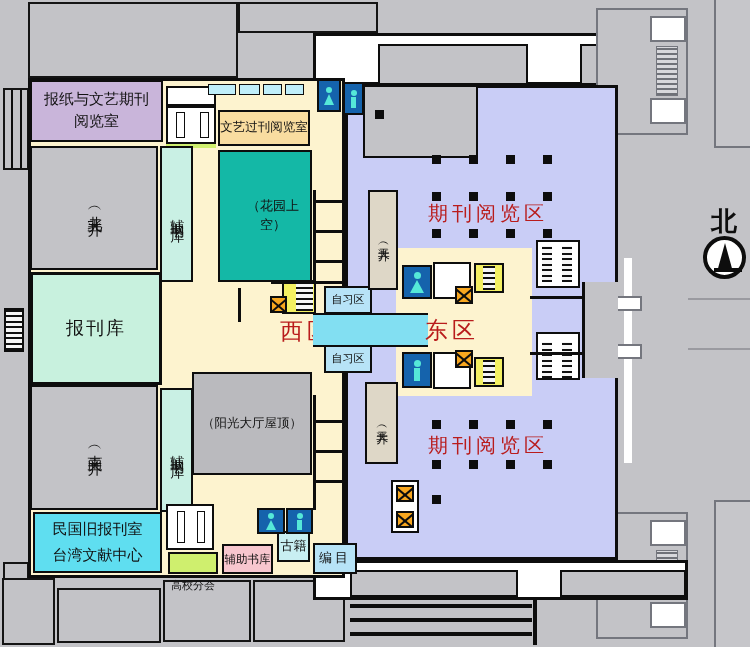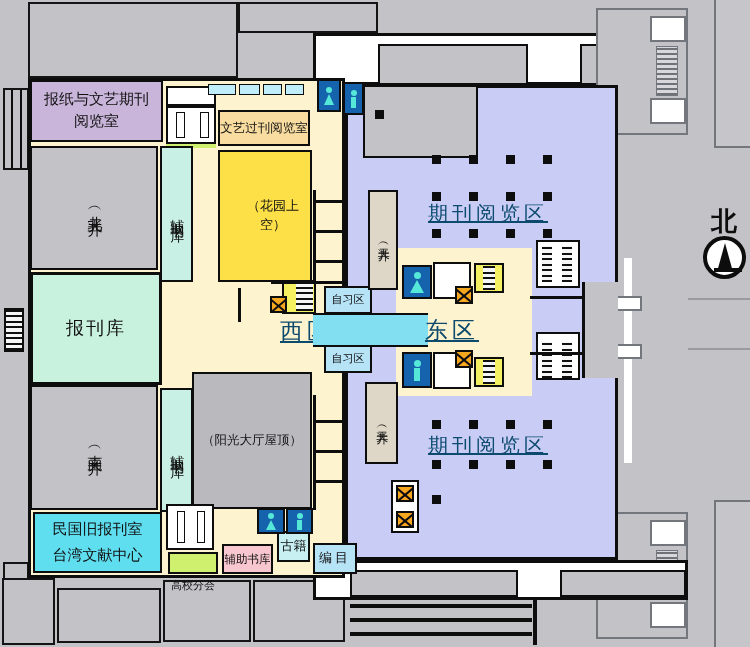--- a/index.html
+++ b/index.html
@@ -26,21 +26,21 @@
   .dress{width:0;height:0;border-left:7px solid transparent;border-right:7px solid transparent;
          border-bottom:13px solid #55e8d8;margin-top:1px;}
   .mbody{width:6px;height:13px;background:#55e8d8;margin-top:1px;}
   .stairunit{position:absolute;box-sizing:border-box;border:2px solid #0d0d0d;background:#fff;}
   .post{position:absolute;background:#fff;border:1px solid #0d0d0d;box-sizing:border-box;}
   .legend{position:absolute;left:694px;top:291px;width:56px;height:102px;background:#fff;
           border:2px solid #0d0d0d;box-sizing:border-box;padding:3px 4px;color:#2a2ac0;}
   .legend .title{font-size:14px;font-weight:bold;text-align:center;letter-spacing:2px;}
   .lrow{display:flex;align-items:center;gap:4px;margin-top:6px;font-size:12px;}
   .sw{width:13px;height:13px;border:1.5px solid #0d0d0d;box-sizing:border-box;flex:none;}
-  .biglabel{position:absolute;color:#0c4a6e;letter-spacing:4px;white-space:nowrap;text-decoration:underline;}
+  .biglabel{position:absolute;color:#b91c1c;letter-spacing:4px;white-space:nowrap;}
 </style>
 </head>
 <body>
 
 <div class="stage">
 
   <div class="exblock" style="left:28px;top:2px;width:210px;height:76px;"></div>
   <div class="exblock" style="left:238px;top:2px;width:140px;height:31px;"></div>
   <div class="abs" style="left:313px;top:33px;width:375px;height:52px;background:#fff;border:3px solid #0d0d0d;"></div>
   <div class="abs" style="left:378px;top:44px;width:150px;height:41px;background:#c3c3c7;border:2px solid #0d0d0d;"></div>
@@ -102,29 +102,29 @@
     <span>阅览室</span>
   </div>
 
   <div class="stairunit" style="left:166px;top:86px;width:50px;height:20px;"></div>
   <div class="stairunit stripes-v" style="left:166px;top:106px;width:50px;height:38px;">
     <div class="post" style="left:8px;top:4px;width:9px;height:26px;"></div>
     <div class="post" style="left:32px;top:4px;width:9px;height:26px;"></div>
   </div>
   <div class="abs" style="left:166px;top:144px;width:50px;height:4px;background:#cfef6e;"></div>
 
-  <div class="room" style="left:218px;top:110px;width:92px;height:36px;background:#f9dda0;font-size:12.5px;">
+  <div class="room" style="left:218px;top:110px;width:92px;height:36px;background:#f9dda0;font-size:12.5px;font-family:Liberation Mono, monospace;">
     <span>文艺过刊阅览室</span>
   </div>
 
   <div class="room" style="left:160px;top:146px;width:33px;height:136px;background:#c9f0e4;">
     <span class="vtext" style="font-size:14px;">辅助书库</span>
   </div>
 
-  <div class="room" style="left:218px;top:150px;width:94px;height:132px;background:#fde047;font-size:13px;padding-left:16px;">
+  <div class="room" style="left:218px;top:150px;width:94px;height:132px;background:#14b8a6;font-size:13px;padding-left:16px;">
     <span>（花园上空）</span>
   </div>
 
   <div class="room" style="left:30px;top:272px;width:132px;height:113px;background:#c8f1de;font-size:18px;letter-spacing:2px;border-width:3px;">
     <span>报刊库</span>
   </div>
 
   <div class="wallline" style="left:238px;top:288px;width:3px;height:34px;"></div>
 
   <div class="abs" style="left:282px;top:280px;width:34px;height:34px;background:#f4f062;border:2px solid #0d0d0d;">
@@ -211,21 +211,21 @@
   <div class="wallline" style="left:530px;top:296px;width:52px;height:3px;"></div>
   <div class="wallline" style="left:530px;top:352px;width:52px;height:3px;"></div>
 
   <div class="room" style="left:368px;top:190px;width:30px;height:100px;background:#ded7c7;">
     <span class="vtext" style="font-size:12px;letter-spacing:1px;">（天井）</span>
   </div>
   <div class="room" style="left:365px;top:382px;width:33px;height:82px;background:#ded7c7;">
     <span class="vtext" style="font-size:12px;letter-spacing:1px;">（天井）</span>
   </div>
 
-  <div class="room" style="left:192px;top:372px;width:120px;height:137px;background:#bababe;font-size:12.5px;text-align:right;">
+  <div class="room" style="left:192px;top:372px;width:120px;height:103px;background:#bababe;font-size:12.5px;text-align:right;">
     <span>（阳光大厅屋顶）</span>
   </div>
   <div class="room" style="left:160px;top:388px;width:33px;height:124px;background:#c9f0e4;">
     <span class="vtext" style="font-size:14px;">辅助书库</span>
   </div>
 
   <div class="room" style="left:33px;top:512px;width:129px;height:61px;background:#5fdef0;font-size:15px;line-height:1.7;">
     <span>民国旧报刊室</span>
     <span>台湾文献中心</span>
   </div>

